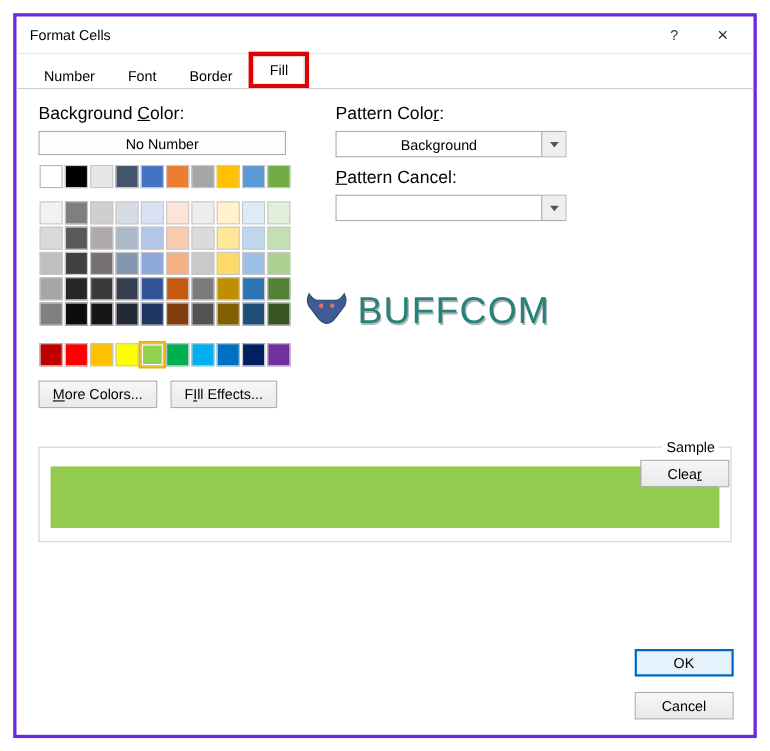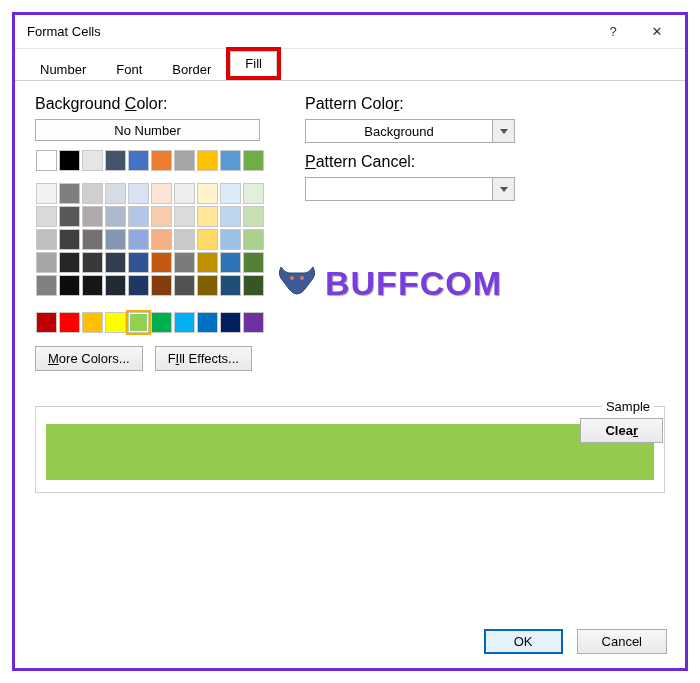--- a/index.html
+++ b/index.html
@@ -26,26 +26,26 @@
   .std-row { margin-top:14px; display:flex; }
   .btn { height:25px; padding:0 12px; border:1px solid #adadad; background:linear-gradient(#f7f7f7,#e9e9e9); font-size:13px; display:inline-flex; align-items:center; justify-content:center; cursor:default;}
   .btn-row { margin-top:12px; display:flex; gap:12px;}
   .dd { width:210px; height:24px; border:1px solid #adadad; background:#fff; display:flex; align-items:center; position:relative;}
   .dd .dd-text { flex:1; text-align:center; font-size:13px; }
   .dd .dd-btn { width:22px; height:100%; border-left:1px solid #adadad; background:#efefef; display:flex; align-items:center; justify-content:center;}
   .chev { width:0;height:0;border-left:4px solid transparent;border-right:4px solid transparent;border-top:5px solid #555;}
   fieldset.sample { border:1px solid #d0d0d0; margin:28px 0 0 0; padding:10px 10px 12px 10px;}
   fieldset.sample legend { font-size:13px; padding:0 4px;text-align:right;}
   .sample-box { height:56px; background:#93cb4e; }
-  .footer { position:absolute; right:18px; bottom:14px; display:flex; gap:14px;}
-  .clear-row { position:absolute; right:22px; bottom:60px;font-weight:bold; }
+  .footer { position:absolute; right:18px; bottom:14px; display:flex; gap:14px;flex-direction:column;}
+  .clear-row { position:absolute; right:22px; bottom:60px; }
   .btn.primary { border:2px solid #0067c0; background:#e5f1fb; padding:0 28px;}
   .btn.wide { padding:0 24px;}
   .watermark { position:absolute; left:260px; top:180px; display:flex; align-items:center; gap:6px; opacity:0.90; pointer-events:none;}
-  .watermark .wm-text { font-weight:700; font-size:34px; letter-spacing:1px; color:#6d28d9; text-shadow:1px 1px 0 #aaa;}
+  .watermark .wm-text { font-weight:400; font-size:34px; letter-spacing:1px; color:#0f766e; text-shadow:1px 1px 0 #aaa;}
   .right-col { padding-top:0;}
   .und { text-decoration: underline; }
 </style>
 </head>
 <body>
 
 <div class="frame">
 
   <div class="titlebar">
     <span class="title">Format Cells</span>

